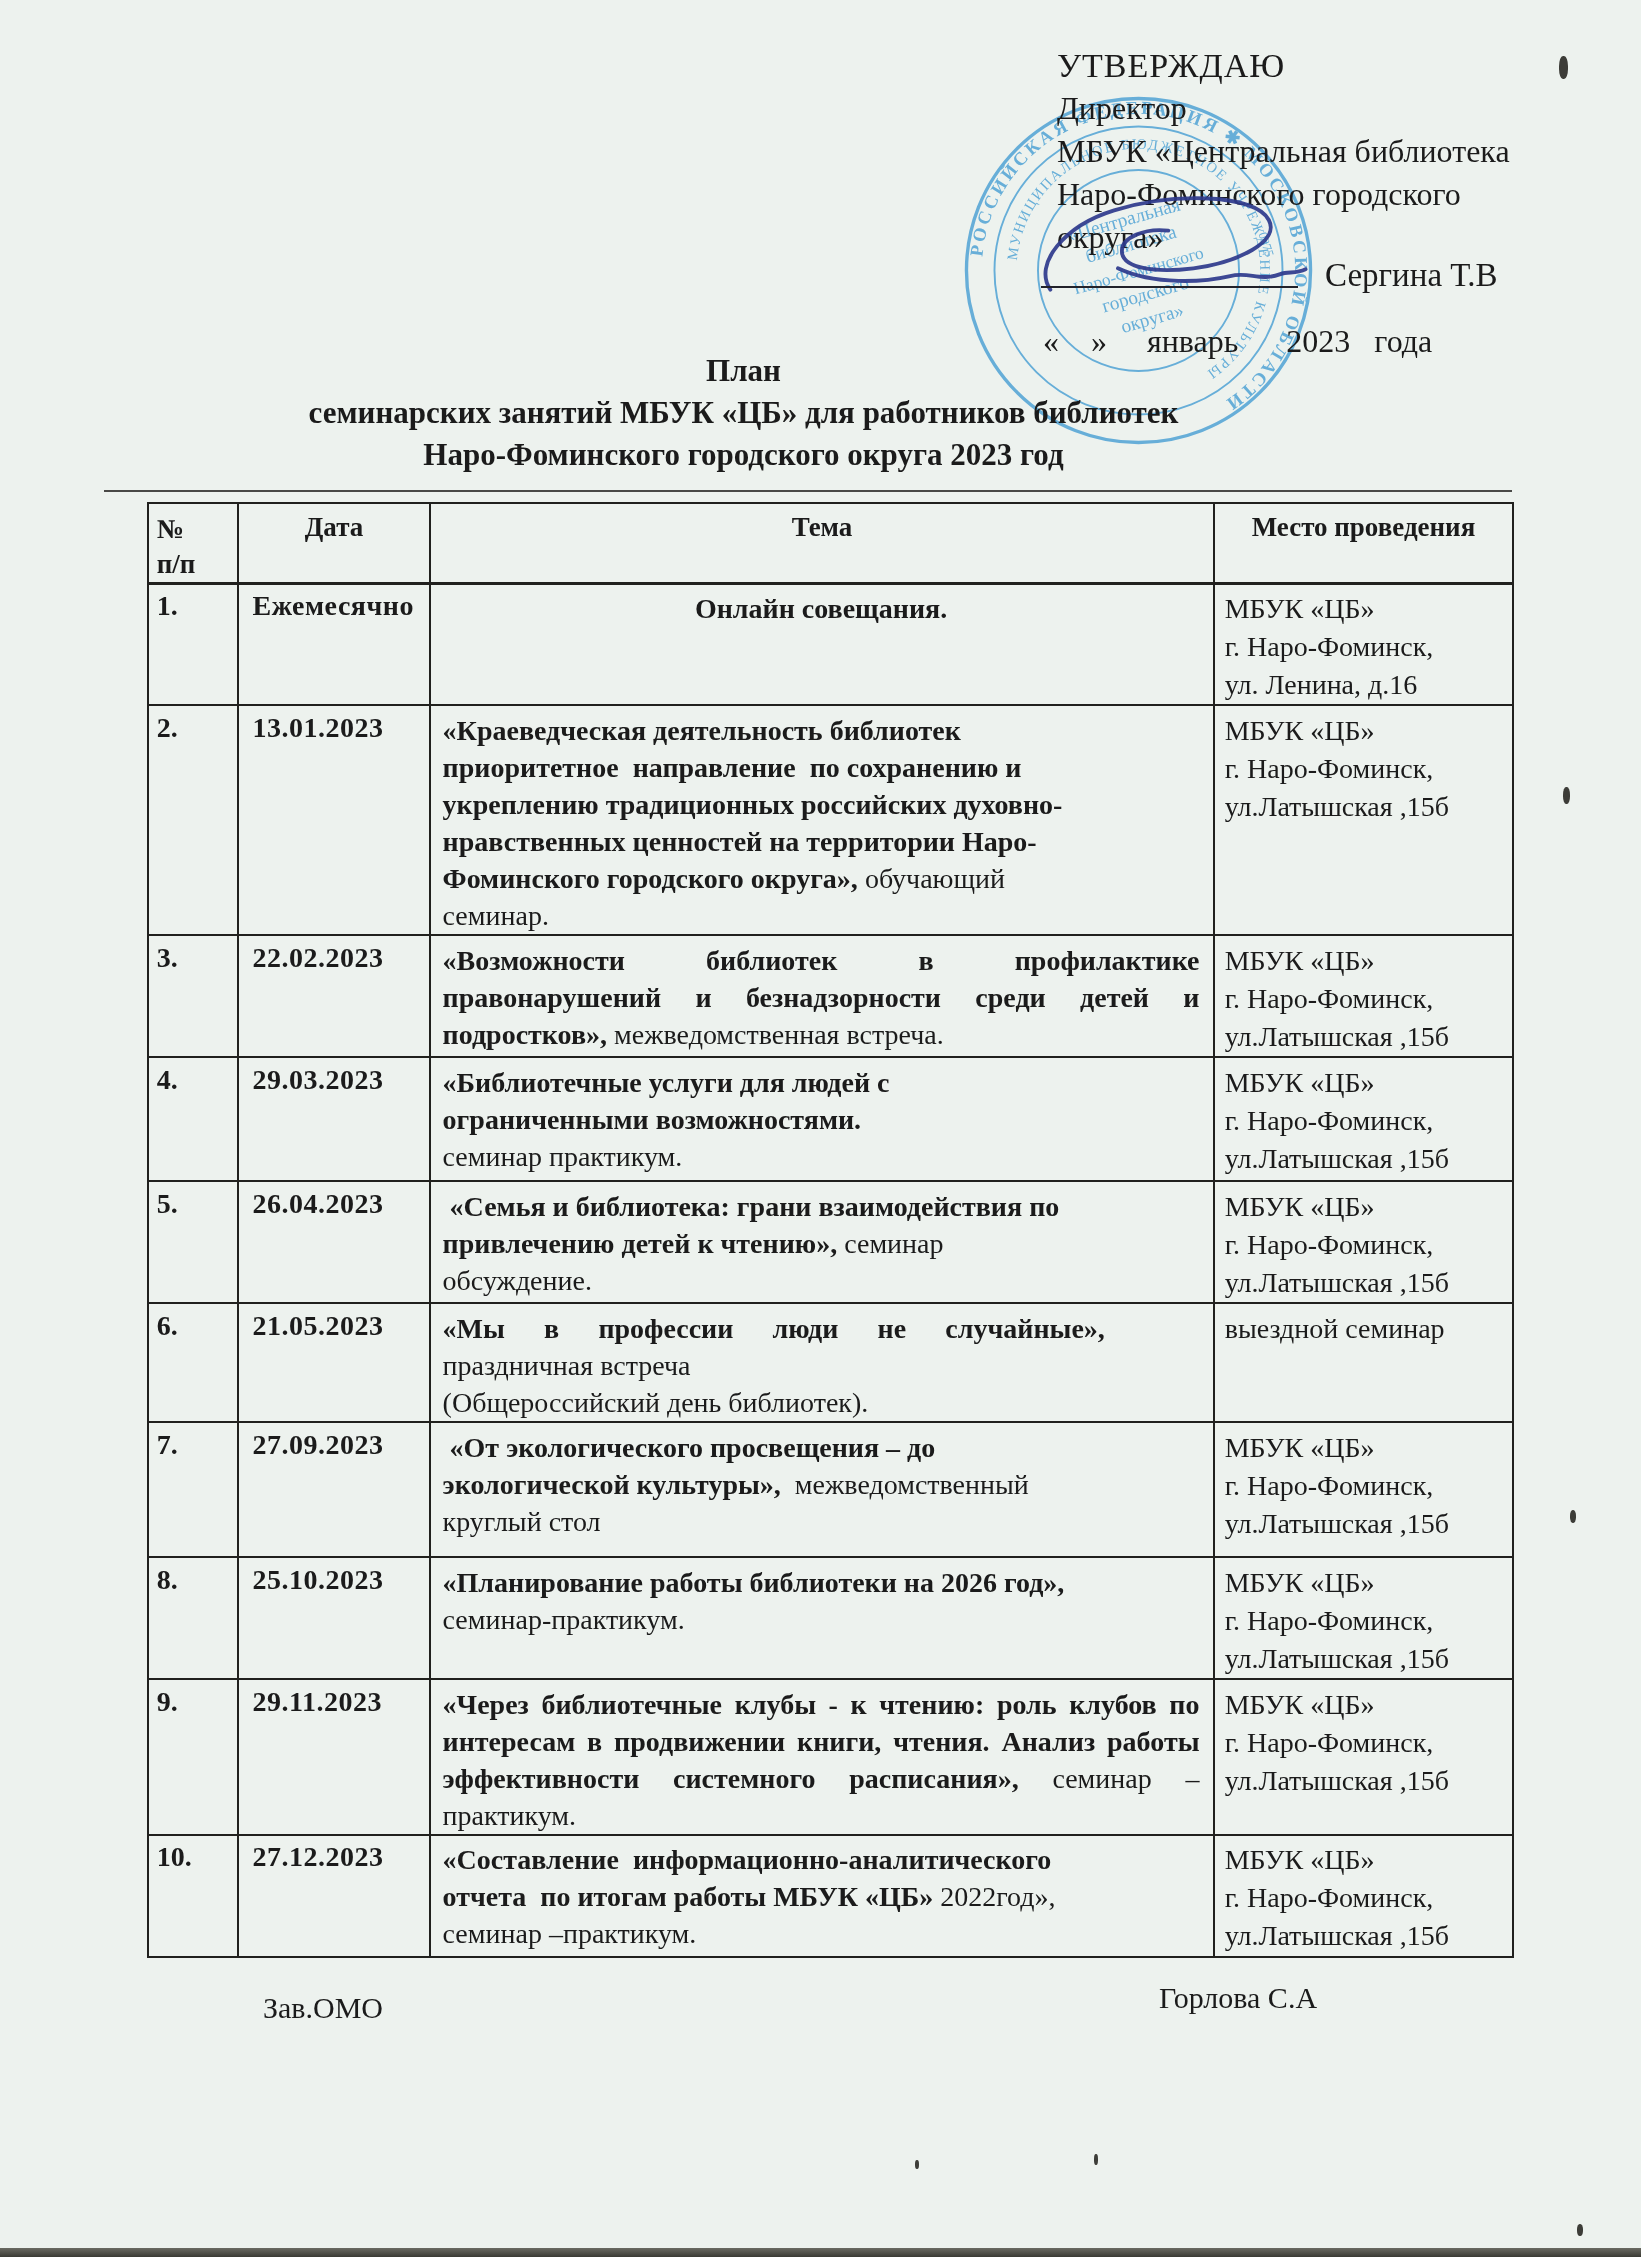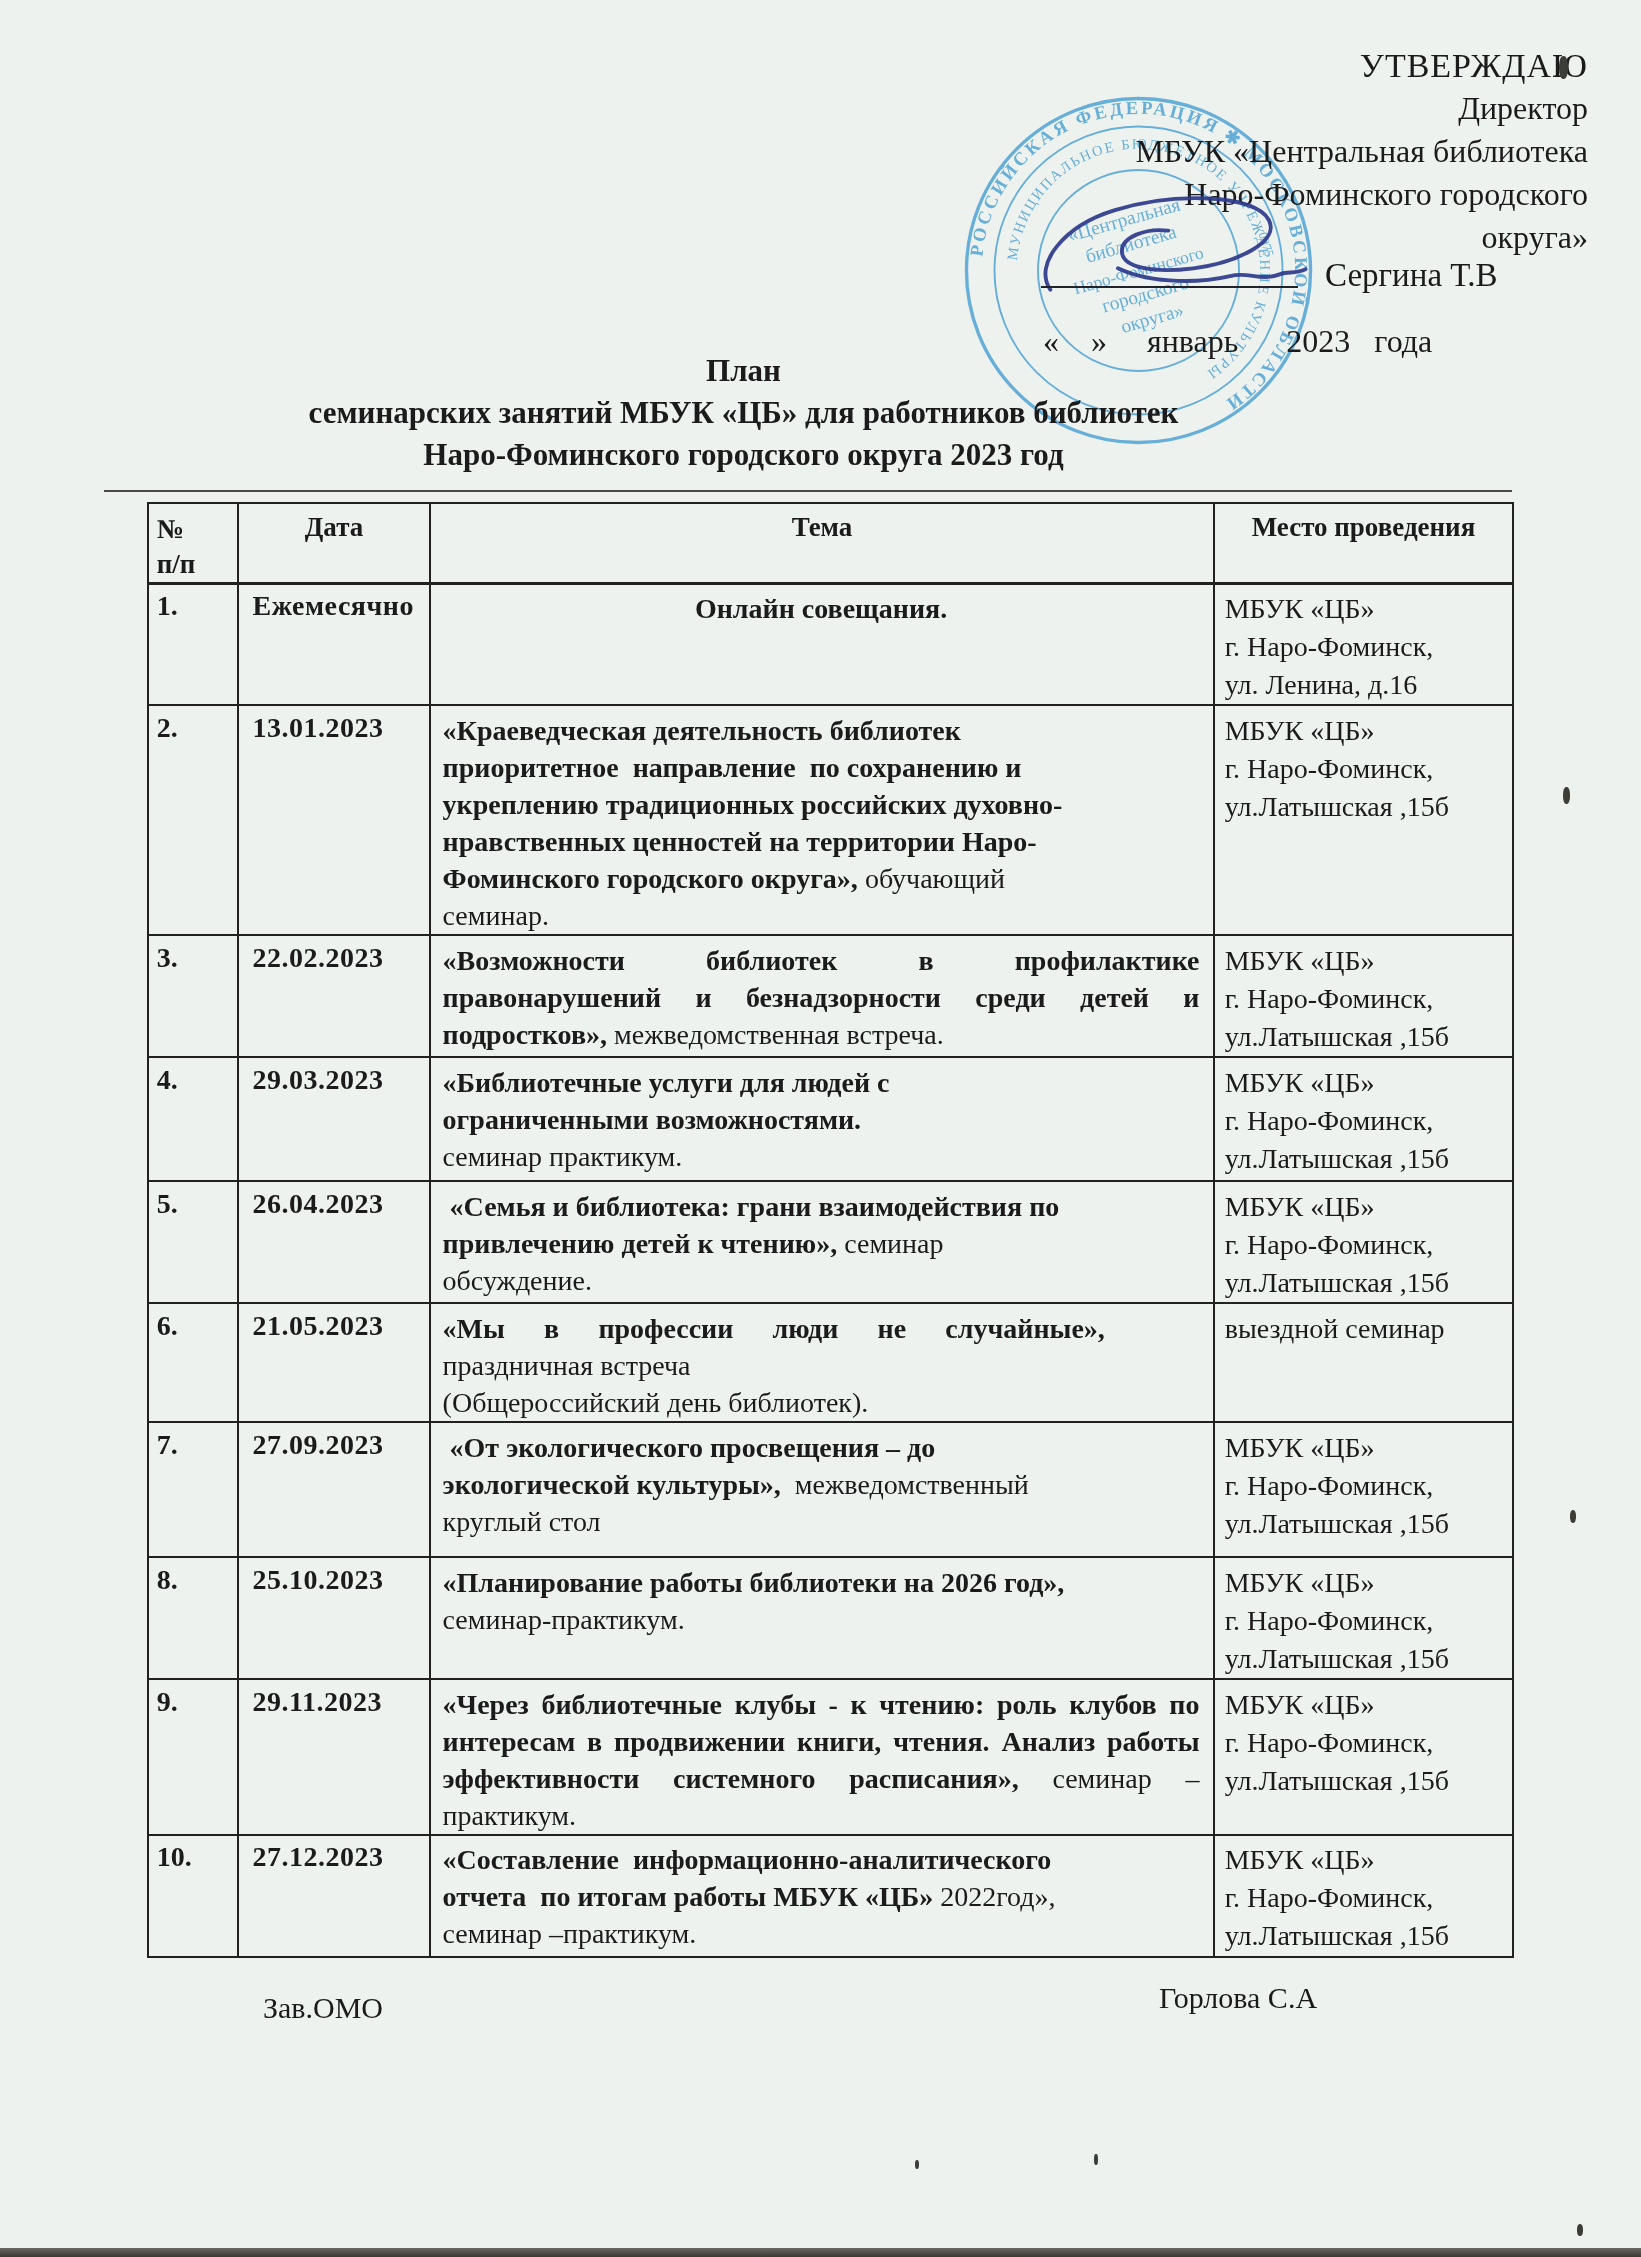--- a/index.html
+++ b/index.html
@@ -4,21 +4,21 @@
 <style>
   :root{
     --bg:#edf2ee; --ink:#1b1b1b; --line:#21211e; --stamp:#4aa0d4; --sig:#2e3a8c;
   }
   *{margin:0;padding:0;box-sizing:border-box;}
   html,body{width:1641px;height:2257px;}
   body{background:var(--bg);font-family:"Liberation Serif","DejaVu Serif",serif;color:var(--ink);}
   .page{position:relative;width:1641px;height:2257px;overflow:hidden;}
 
   
-  .approval{position:absolute;left:1100px;top:44px;width:488px;text-align:right;
+  .approval{position:absolute;left:1057px;top:44px;width:488px;text-align:left;
             font-size:32px;line-height:43px;}
   .approval .l1{font-size:34px;letter-spacing:1px;}
   .sig-line{position:absolute;left:1041px;top:286px;width:257px;height:1.9px;background:#22222a;}
   .signatory{position:absolute;left:1325px;top:257px;font-size:33px;}
   .date-line{position:absolute;left:1043px;top:307px;font-size:32px;white-space:pre;margin-top:16px;}
 
   
   .stamp{position:absolute;left:951px;top:83px;width:375px;height:375px;opacity:.82;}
   .stamp text{fill:var(--stamp);}
   .stamp circle{stroke:var(--stamp);fill:none;}

